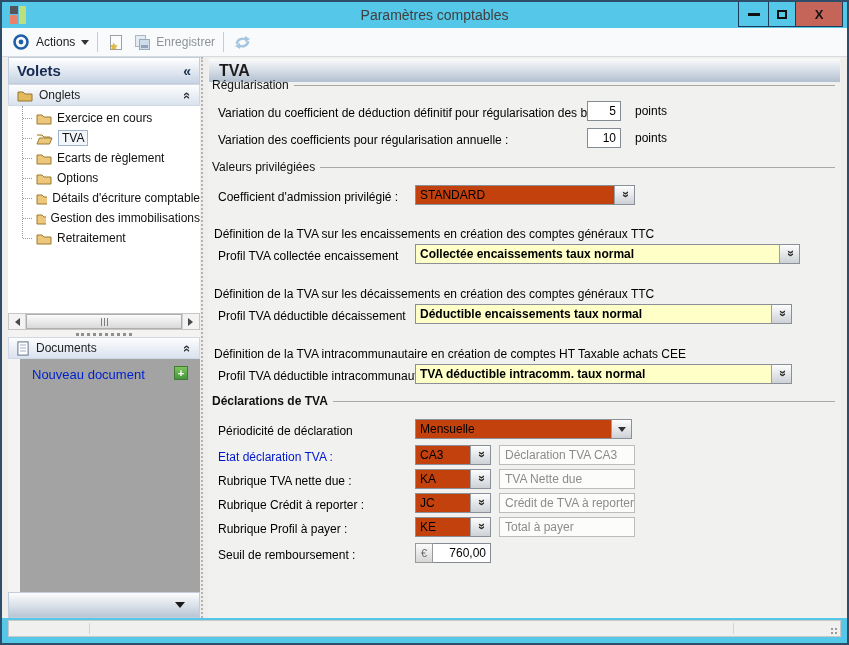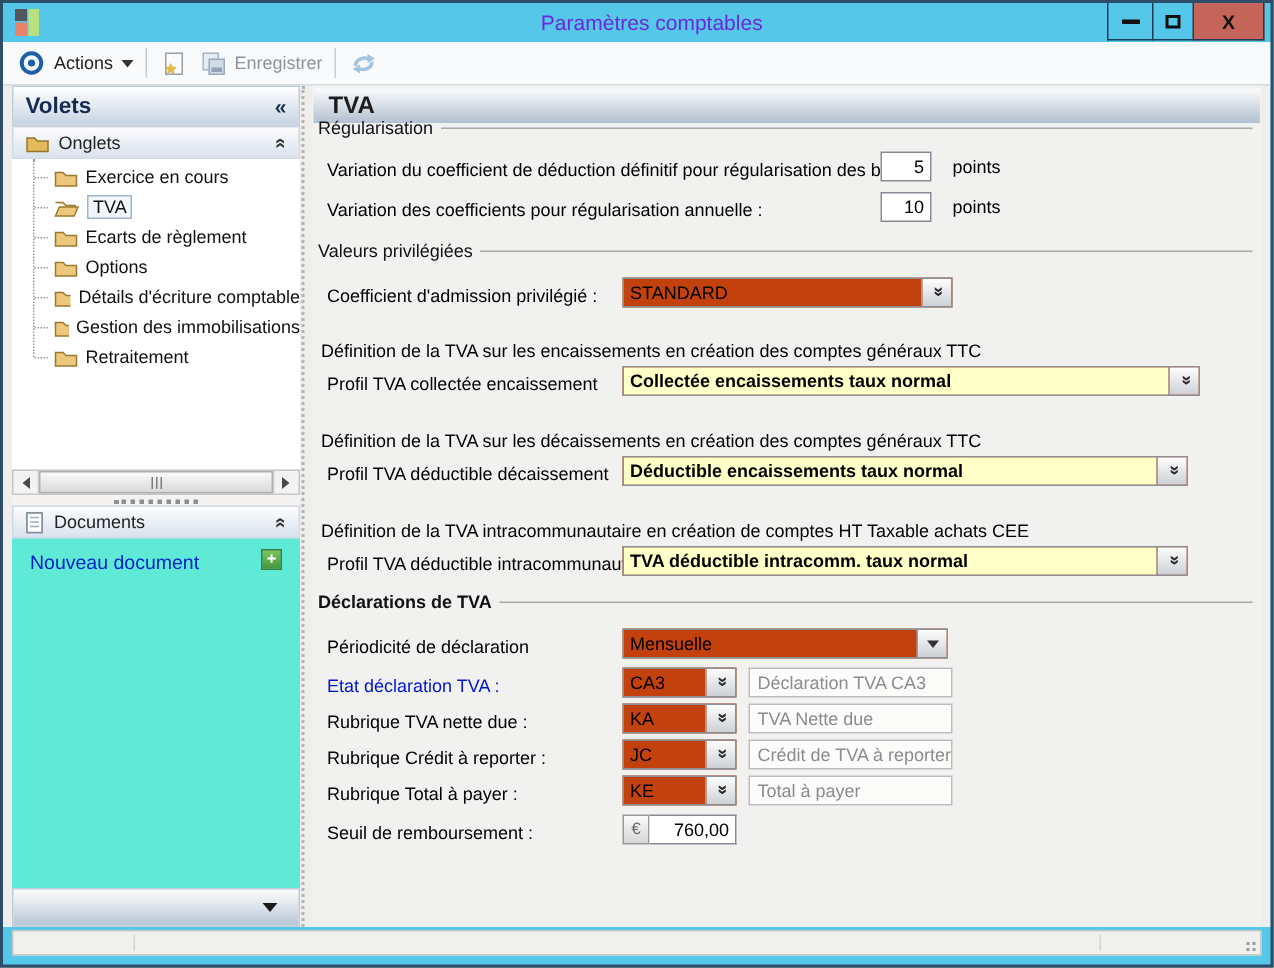--- a/index.html
+++ b/index.html
@@ -3,21 +3,21 @@
 <meta charset="utf-8">
 <style>
   * { margin:0; padding:0; box-sizing:border-box; }
   html,body { background:#444; font-family:"Liberation Sans", sans-serif; }
   .window { position:relative; width:849px; height:645px; border:2px solid #2e4d68;
             background:#55c7e8; overflow:hidden; }
 
   
   .titlebar { position:absolute; left:0; top:0; right:0; height:26px; }
   .title { position:absolute; left:0; right:0; top:0; height:26px; display:flex;
-           align-items:center; justify-content:center; font-size:14px; color:#6d28d9;margin-left:20px; }
+           align-items:center; justify-content:center; font-size:14px; color:#404040;margin-left:20px; }
   .appicon { position:absolute; left:8px; top:4px; width:17px; height:18px; }
   .appicon .sq1 { position:absolute; left:0; top:0; width:8px; height:8px; background:#55555e; }
   .appicon .sq2 { position:absolute; left:0; top:9px; width:8px; height:9px; background:#e8826a; }
   .appicon .sq3 { position:absolute; left:9px; top:0; width:7px; height:18px; background:#b9e07d; }
   .winbtns { position:absolute; right:4px; top:0; height:25px; display:flex; }
   .wbtn { height:25px; border:1px solid #1c3c5a; border-top:none; display:flex;
           align-items:center; justify-content:center; }
   .wbtn + .wbtn { border-left:none; }
   .btn-min { width:31px; } .btn-max { width:27px; }
   .btn-close { width:47px; background:#c5655a; font-weight:bold; font-size:13px; color:#131313; }
@@ -67,21 +67,21 @@
   .harrow:last-child { border-right:none; border-left:1px solid #d2d2d2; }
   .tri-l { width:0; height:0; border:4px solid transparent; border-right:5px solid #4a4a4a; margin-right:3px; }
   .tri-r { width:0; height:0; border:4px solid transparent; border-left:5px solid #4a4a4a; margin-left:3px; }
   .hthumb { flex:1; background:linear-gradient(#fbfbfb,#d9d9d9); border:1px solid #aeaeae; margin:0;
             display:flex; align-items:center; justify-content:center; gap:2px; }
   .hthumb i { width:1px; height:8px; background:#7e7e7e; }
   .hsplitdots { position:absolute; left:0; top:274px; right:0; height:6px; display:flex; justify-content:center; }
   .hsplitdots span { width:56px; border-top:3px dotted #8f8f8f; margin-top:2px; }
   .dochdr { top:280px; height:22px; font-size:12px; color:#222; padding:0 8px; gap:6px;
             background:linear-gradient(#fdfdfd,#d9e2ee); border:1px solid #cfd8e4; }
-  .docpanel { position:absolute; left:0; top:302px; right:0; height:233px; background:#5eead4; }
+  .docpanel { position:absolute; left:12px; top:302px; right:0; height:233px; background:#a3a3a3; }
   .newdoc { position:absolute; left:12px; top:8px; font-size:13px; color:#0022cc; cursor:pointer; }
   .addbtn { position:absolute; right:12px; top:7px; width:14px; height:14px; border:1px solid #3e7c34;
             background:linear-gradient(#7cc45e,#46963c); color:#fff; font-size:11px; font-weight:bold;
             display:flex; align-items:center; justify-content:center; line-height:1; cursor:pointer; }
   .sidebottom { position:absolute; left:0; top:535px; right:0; height:26px;
                 background:linear-gradient(#fdfdfd,#b9c6d6); border:1px solid #c2cddb;
                 display:flex; align-items:center; justify-content:flex-end; padding-right:14px; }
   .tri-d { width:0; height:0; border:5px solid transparent; border-top:6px solid #1a1a1a; margin-top:5px; }
 
   
@@ -385,21 +385,21 @@
       </div>
       <div class="ctrl combo" style="top:436px; left:207px; width:76px;">
         <span class="val">JC</span>
         <span class="dbtn">
             <span class="dblchev">«</span>
           </span>
       </div>
       <div class="ctrl ro" style="top:436px; left:291px; width:136px;">Crédit de TVA à reporter</div>
 
       <div class="mrow" style="top:462px;">
-        <span class="lbl">Rubrique Total à payer :</span>
+        <span class="lbl">Rubrique Profil à payer :</span>
       </div>
       <div class="ctrl combo" style="top:460px; left:207px; width:76px;">
         <span class="val">KE</span>
         <span class="dbtn">
             <span class="dblchev">«</span>
           </span>
       </div>
       <div class="ctrl ro" style="top:460px; left:291px; width:136px;">Total à payer</div>
 
       <div class="mrow" style="top:488px;">

